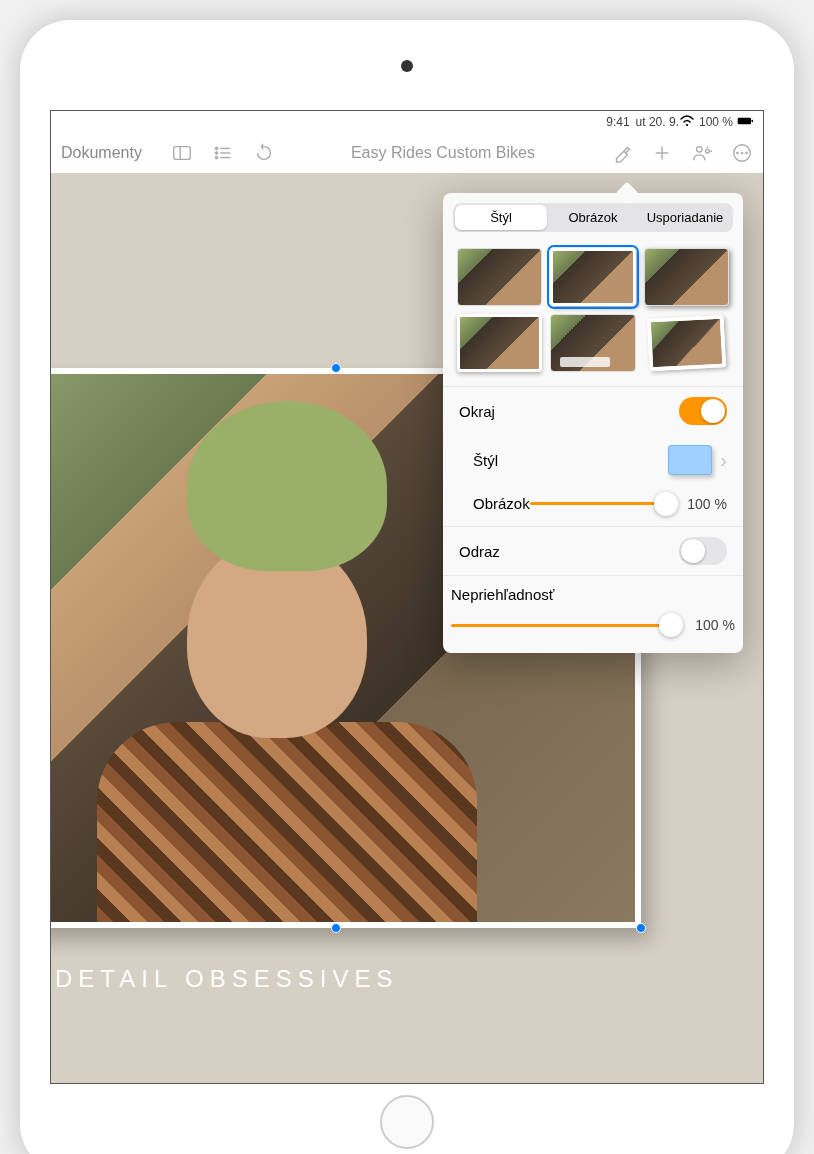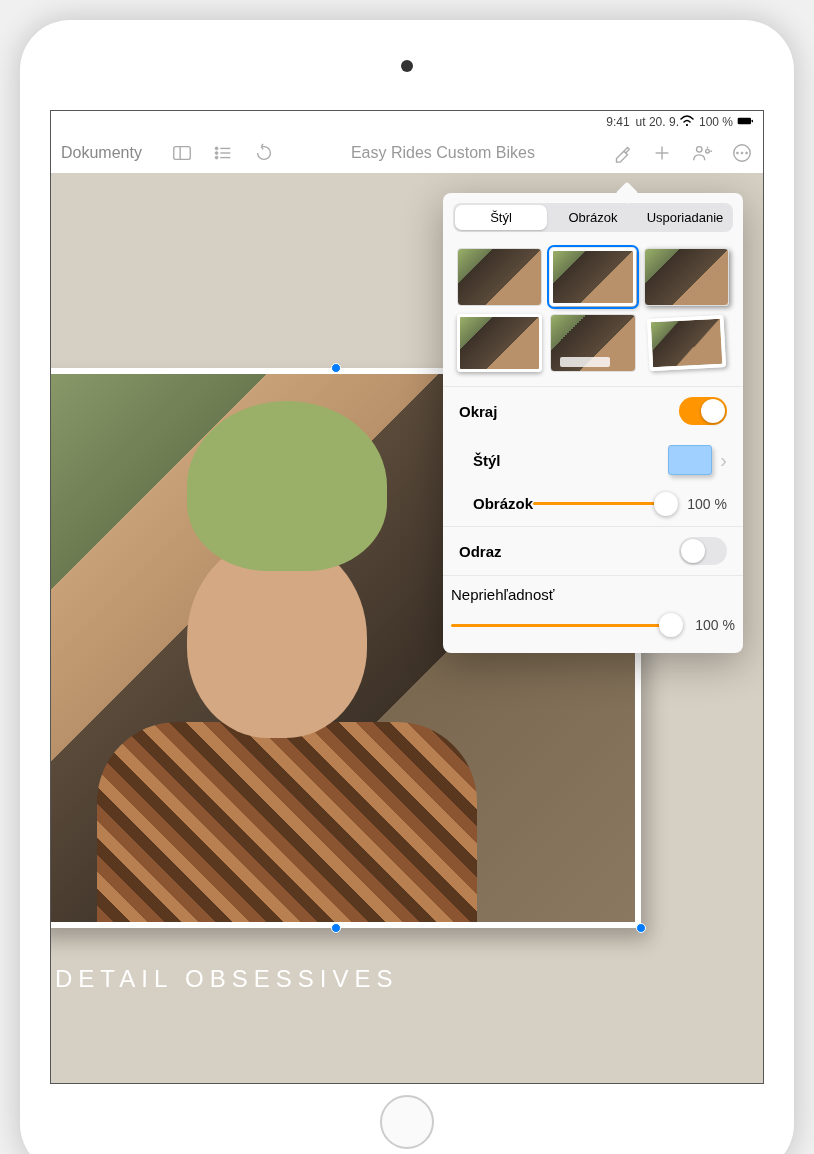--- a/index.html
+++ b/index.html
@@ -232,21 +232,21 @@
     display: flex;
     align-items: center;
     justify-content: space-between;
     padding: 10px 16px;
     border-top: 1px solid #e8e8e8;
     font-size: 15px;
     color: #000;
   }
   .row.sub { padding-left: 30px; border-top: none; }
   .row.last-sub { padding-bottom: 14px; }
-  .row-label { flex: 1; font-weight: bold; }
+  .row-label { flex: 1; }
   .toggle {
     width: 48px; height: 28px;
     background: #e5e5e7;
     border-radius: 14px;
     position: relative;
     cursor: pointer;
   }
   .toggle.on { background: #ff9500; }
   .toggle::after {
     content: "";

